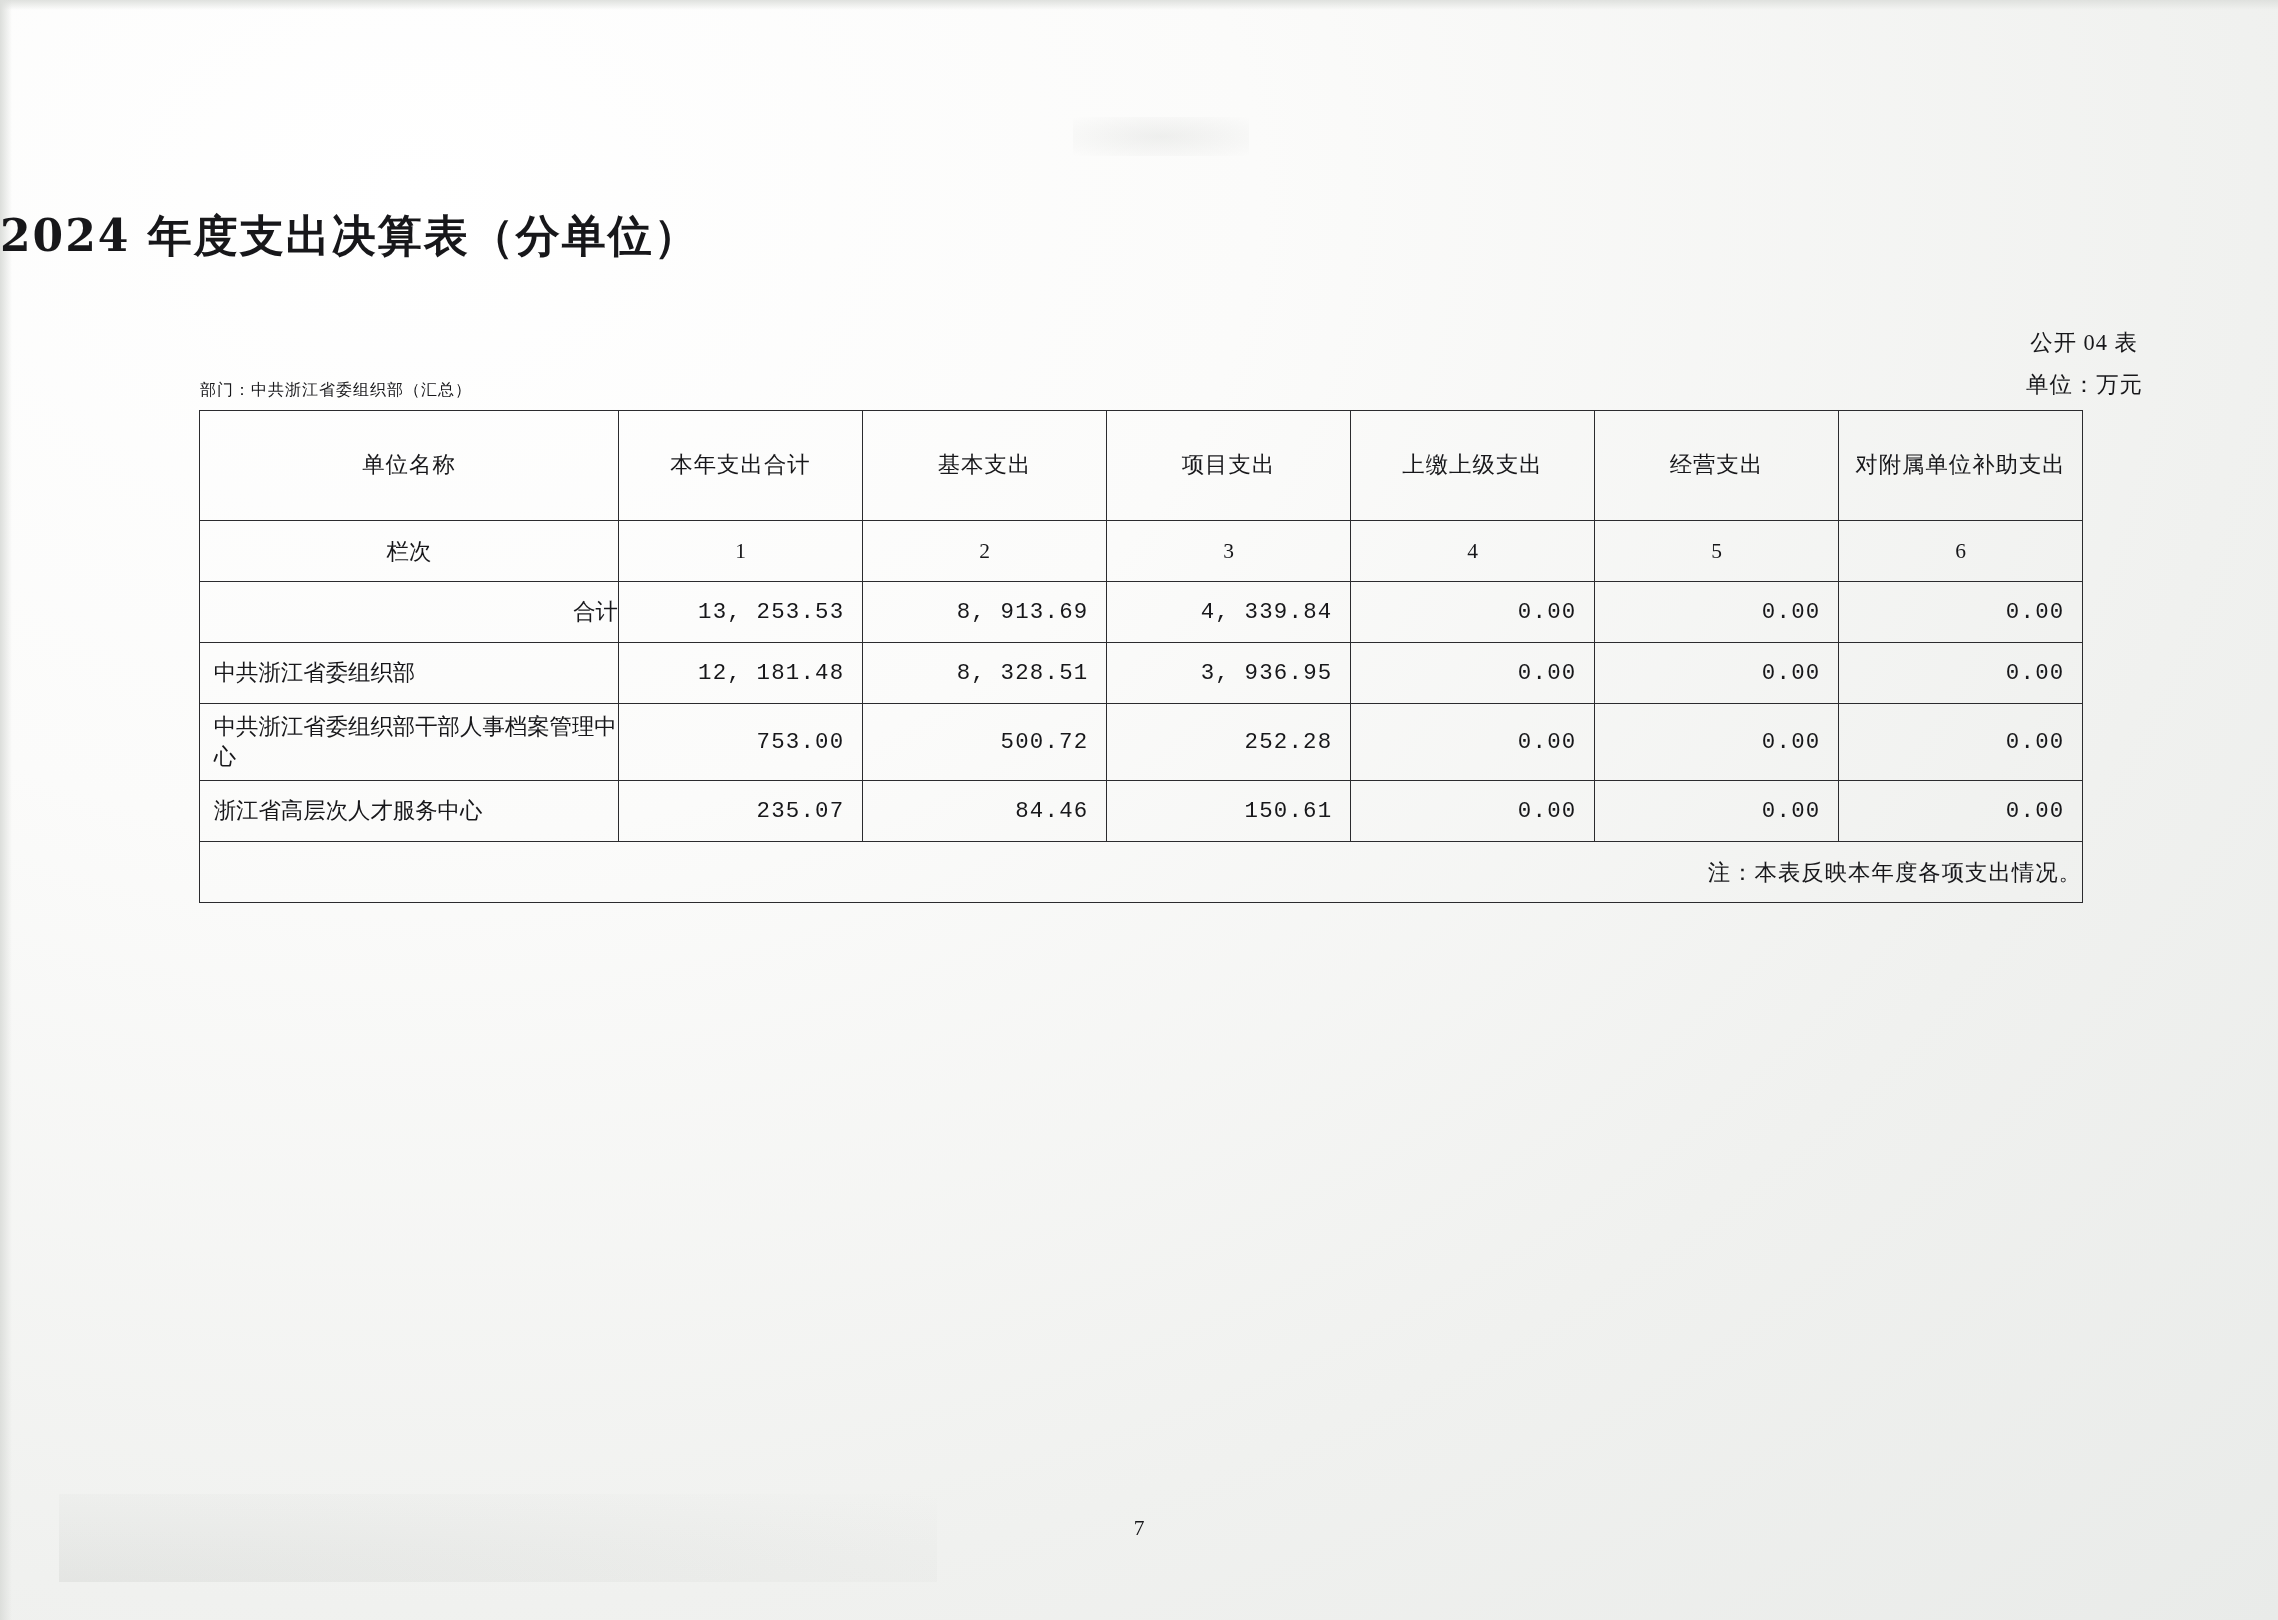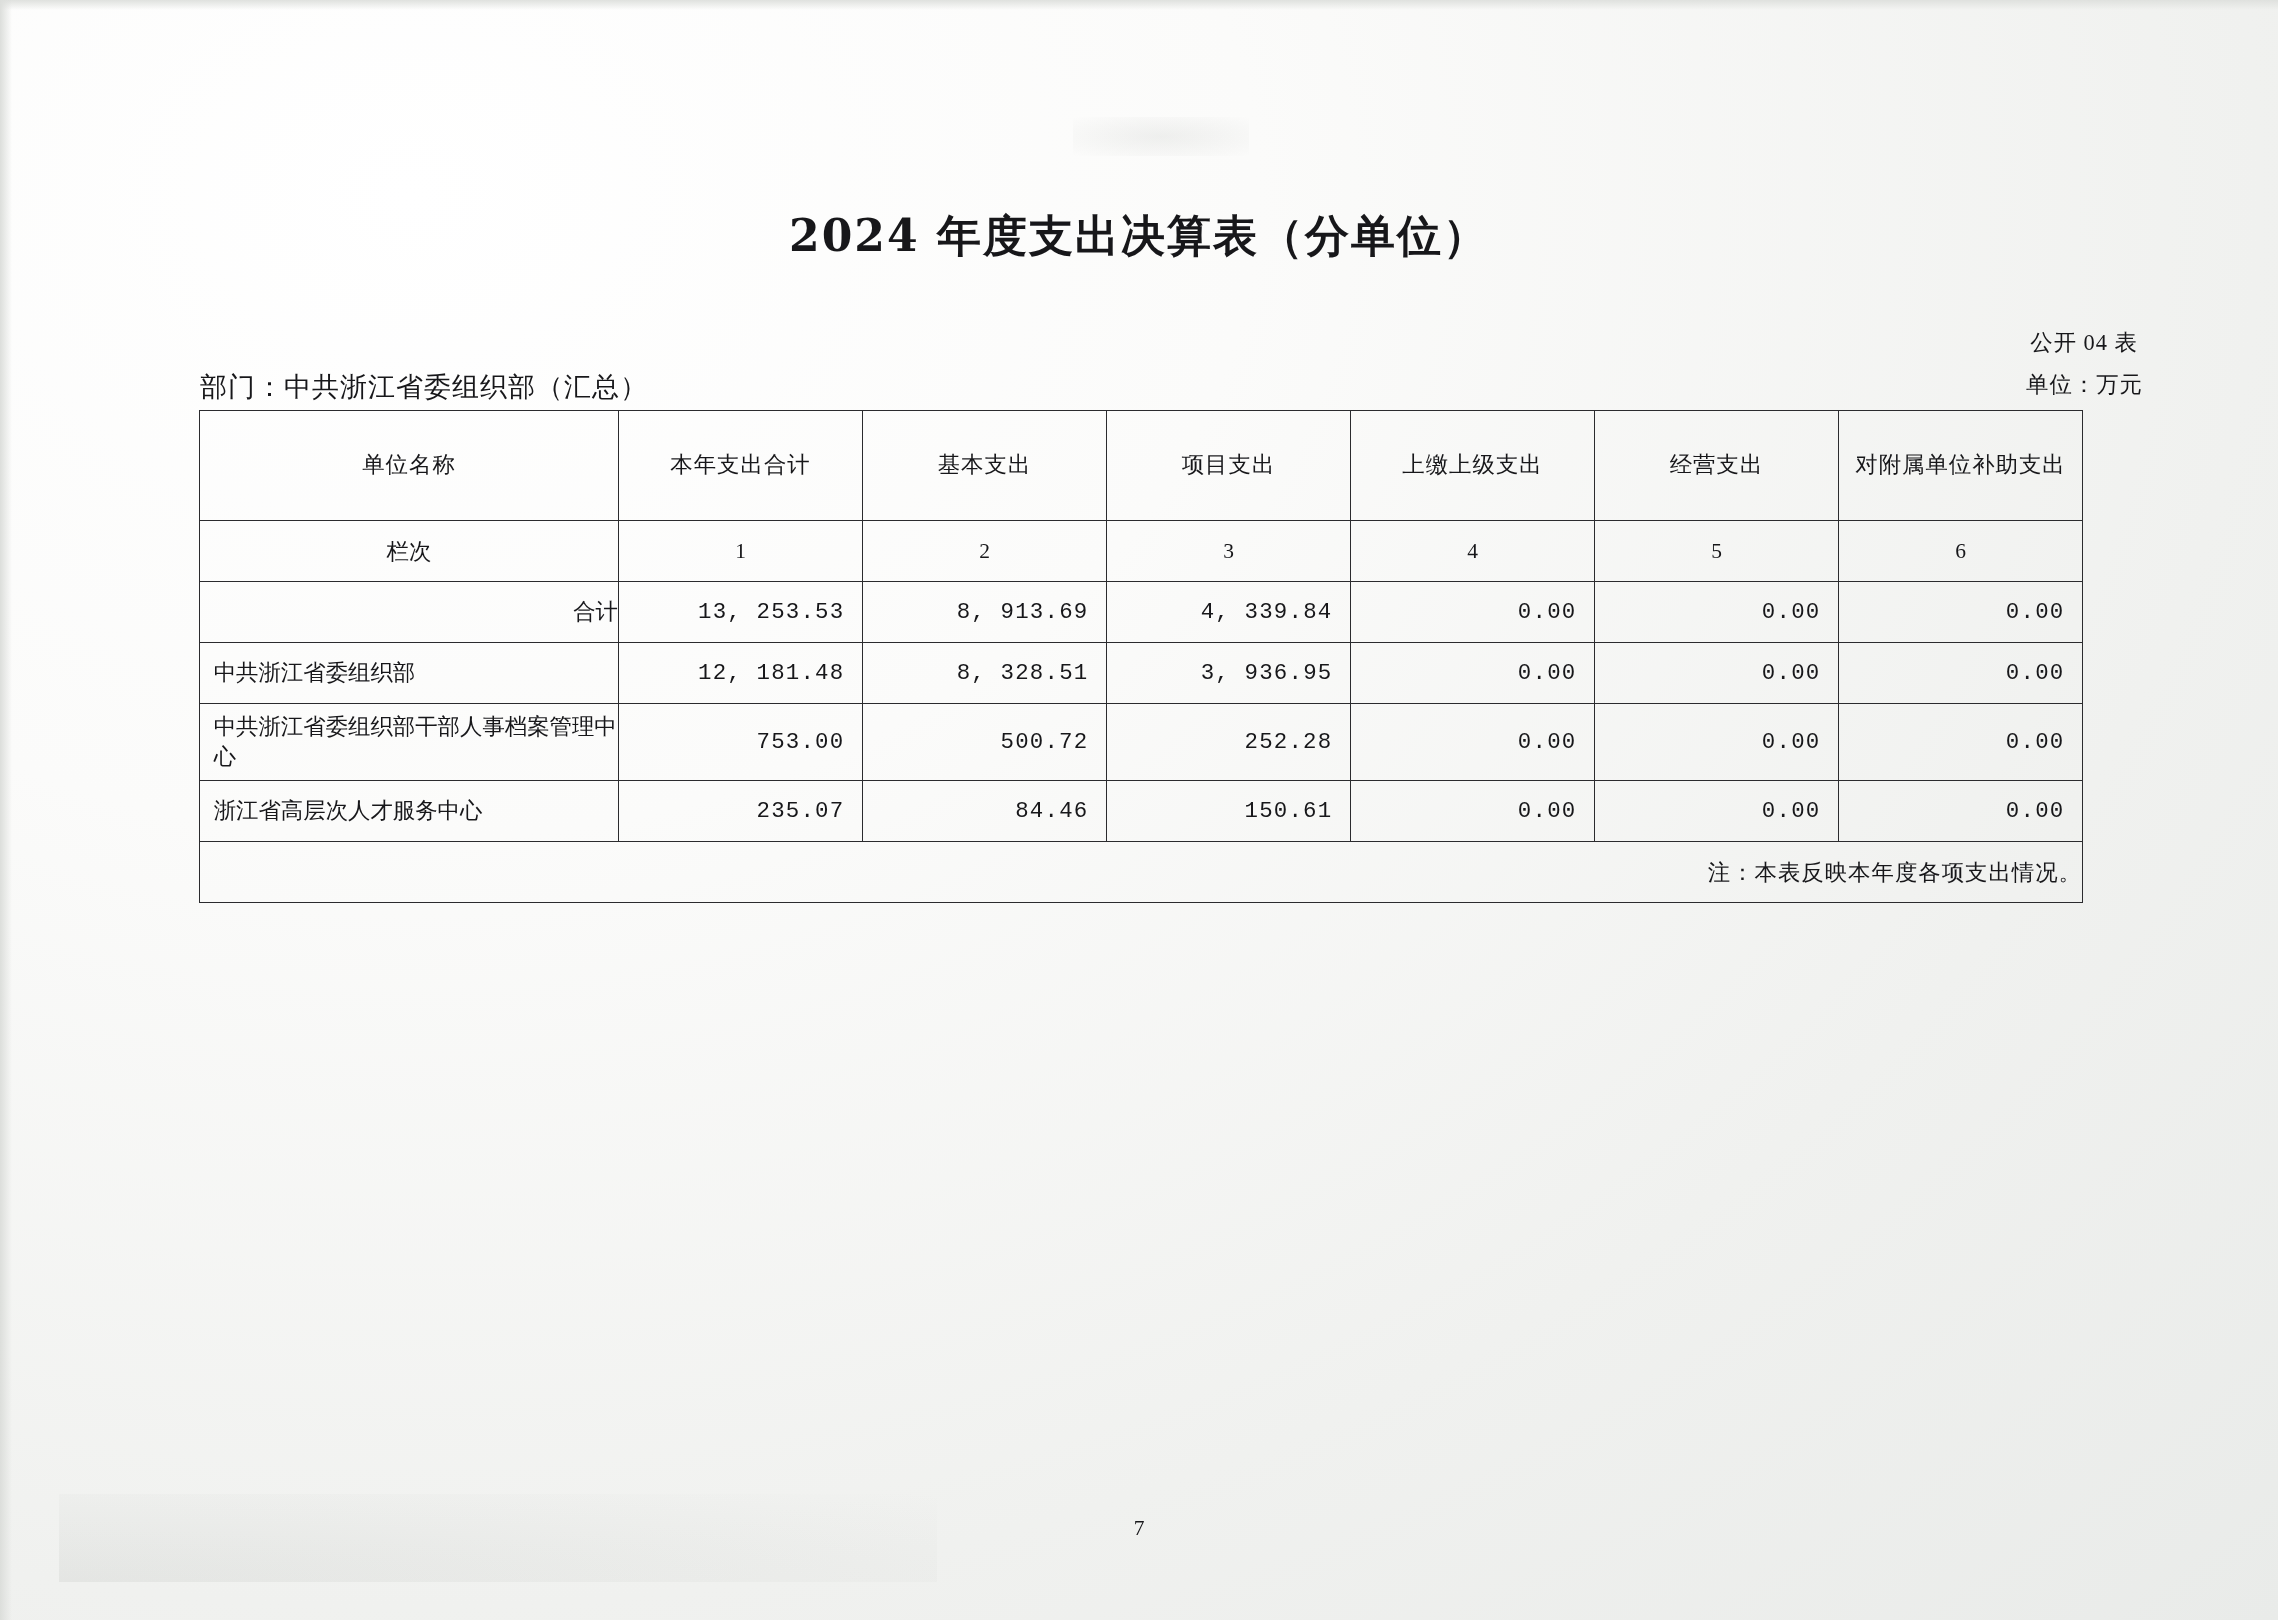--- a/index.html
+++ b/index.html
@@ -37,21 +37,20 @@
   .content {
     position: absolute;
     inset: 0;
   }
 
   .doc-title {
     position: absolute;
     top: 207px;
     left: 0;
     width: 100%;
-    text-align: center;
     font-size: 44px;
     font-weight: bold;
     letter-spacing: 2px;
     font-family: "DejaVu Serif", "Liberation Serif", serif;
   }
 
   .form-code {
     position: absolute;
     top: 327px;
     right: 140px;
@@ -60,23 +59,23 @@
   }
   .unit-note {
     position: absolute;
     top: 369px;
     right: 135px;
     font-size: 22.4px;
     letter-spacing: 1px;
   }
   .dept-line {
     position: absolute;
-    top: 369px;
+    top: 380px;
     left: 200px;
-    font-size: 27px;
+    font-size: 16px;
     letter-spacing: 1px;
   }
 
   table.fin {
     position: absolute;
     top: 410px;
     left: 199px;
     width: 1882px;
     border-collapse: collapse;
     table-layout: fixed;

